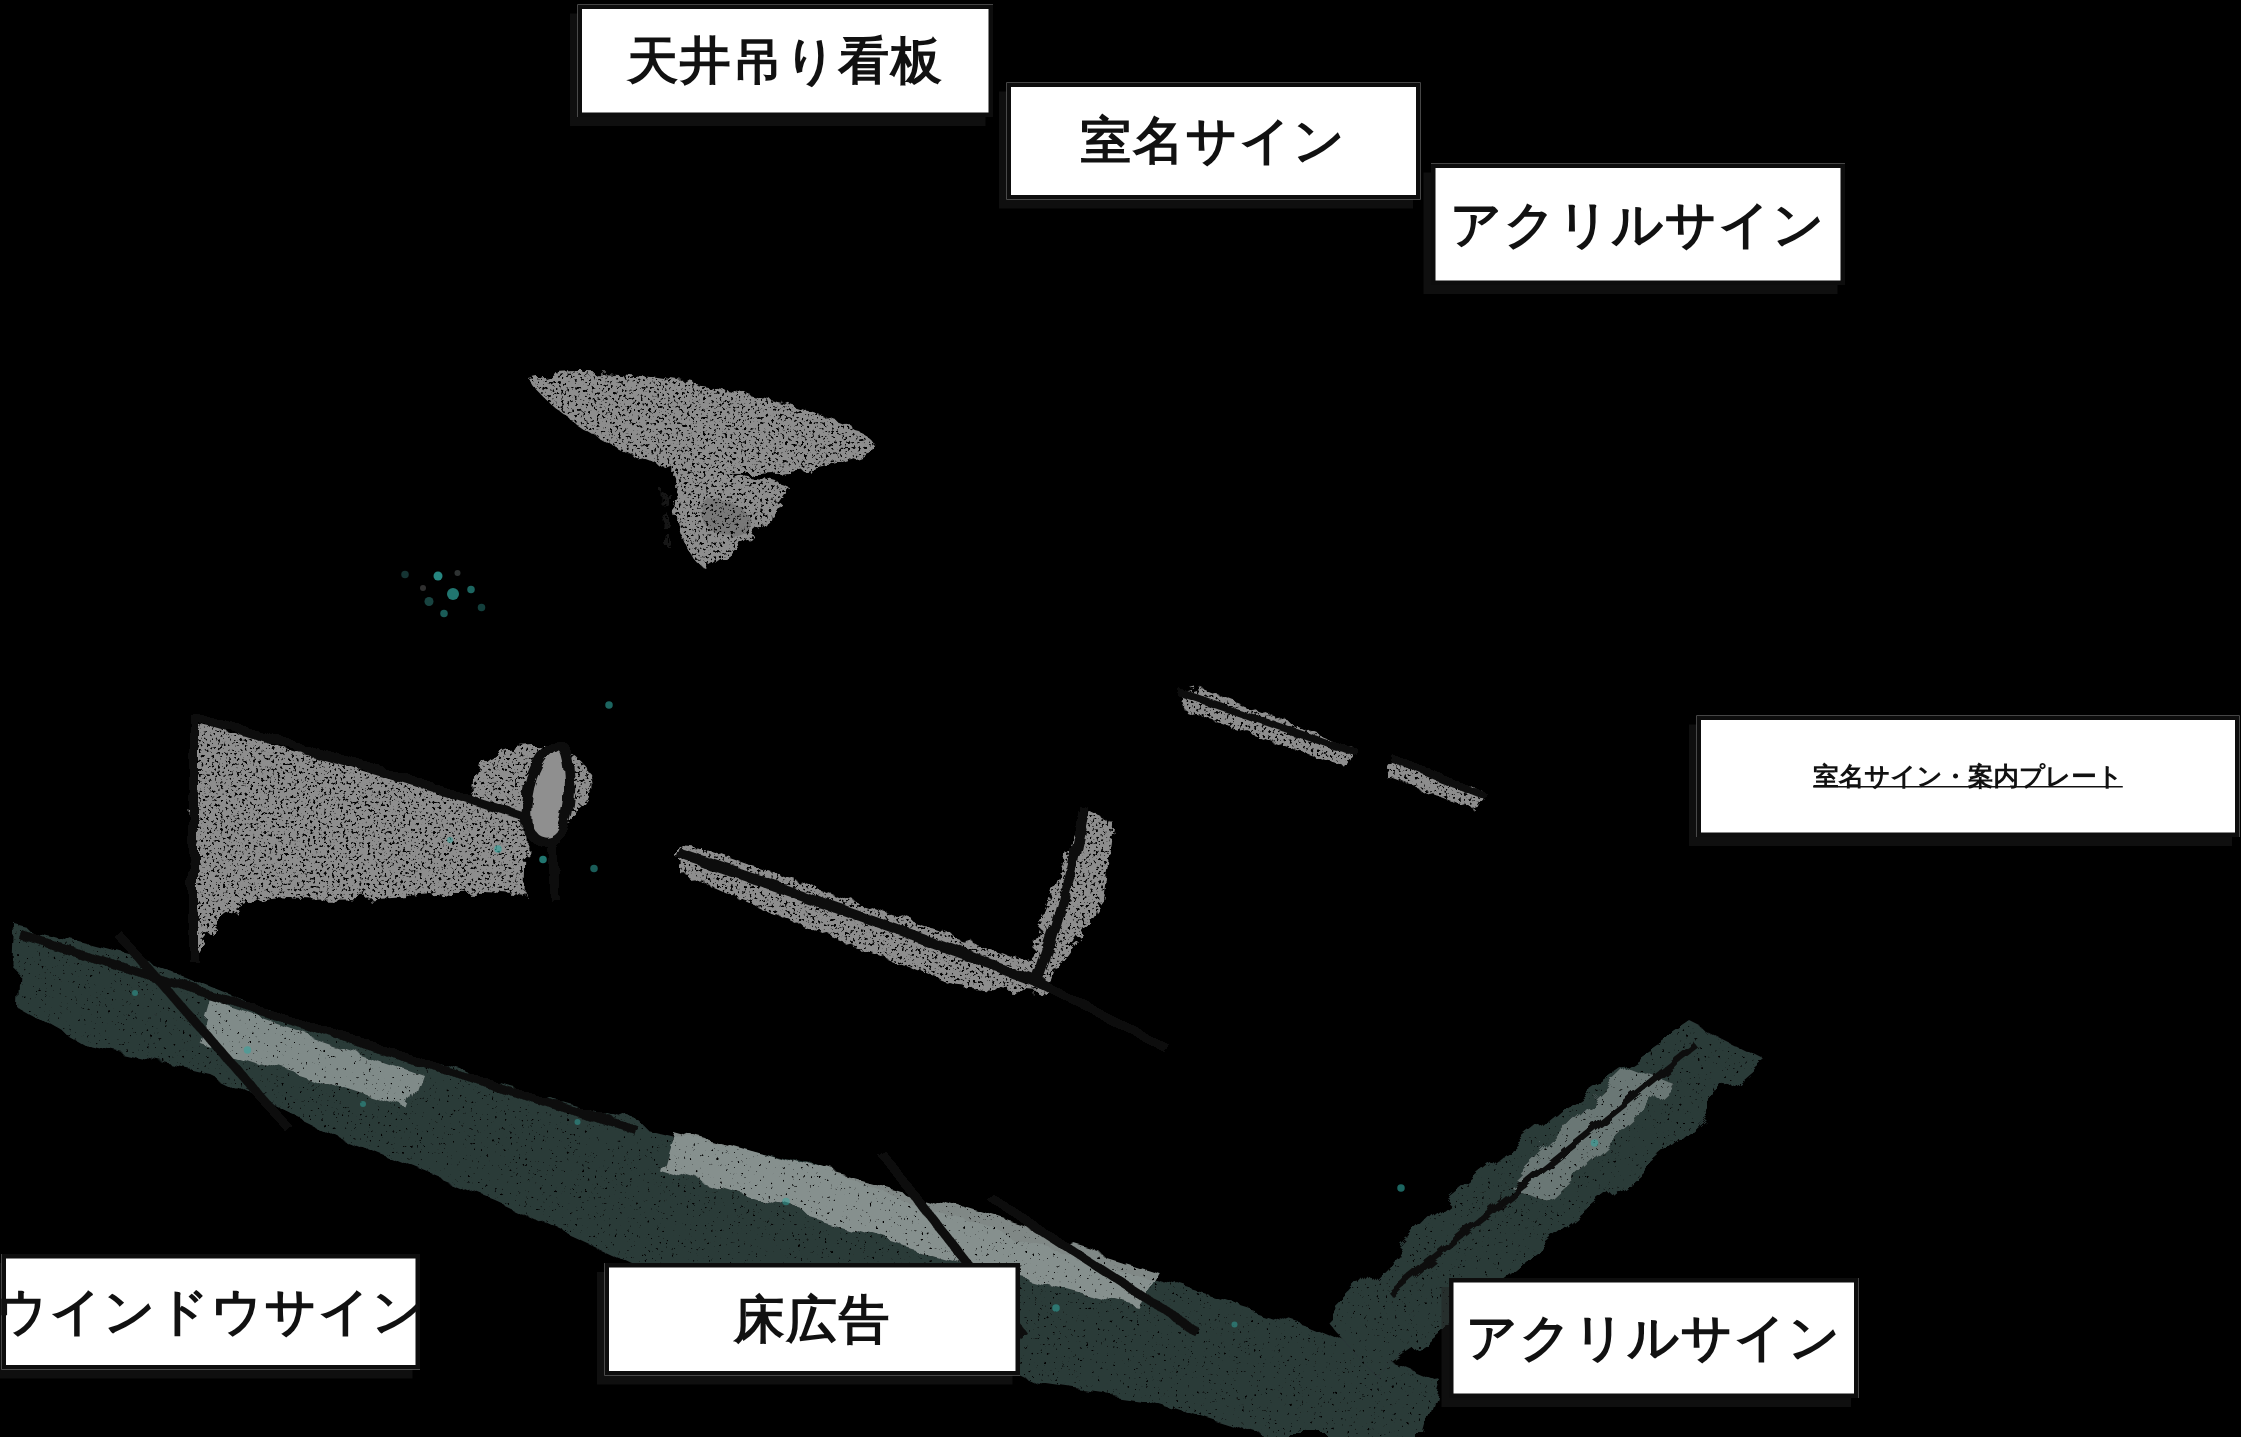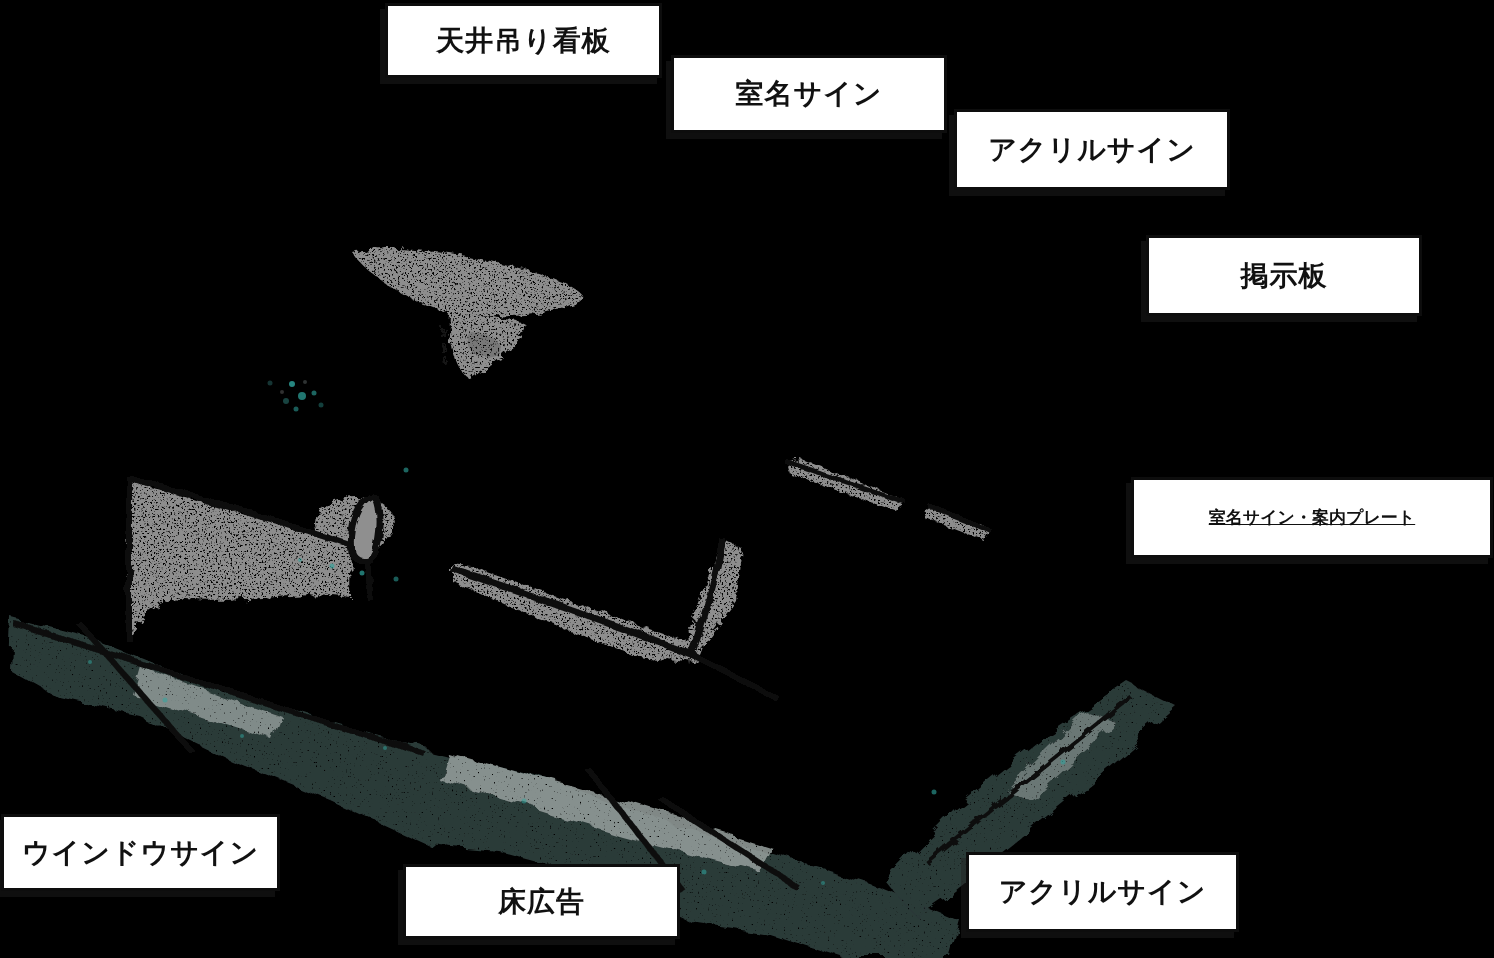--- a/index.html
+++ b/index.html
@@ -15,30 +15,30 @@
   .gray{fill:var(--sketch-gray);}
   .teal{fill:var(--sketch-teal);}
   .lite{fill:var(--sketch-light);}
   .spark{fill:var(--accent-teal);}
   .label{
     position:absolute;box-sizing:border-box;
     background:var(--label-bg);color:var(--label-text);
     border:3px solid var(--label-border);
     box-shadow:-5px 6px 0 rgba(34,34,34,.45);
     display:flex;align-items:center;justify-content:center;
-    font-weight:bold;font-size:28px;letter-spacing:1px;line-height:1;
+    font-weight:bold;font-size:34px;letter-spacing:1px;line-height:1;
     white-space:nowrap;
   }
   .lb-ceiling {left:385px; top:3px;   width:277px; height:75px;}
   .lb-tabletop{left:671px; top:55px;  width:276px; height:78px;}
   .lb-wall    {left:954px; top:109px; width:276px; height:81px;}
   .lb-board   {left:1146px;top:235px; width:276px; height:81px;}
   .lb-room    {left:1131px;top:477px; width:362px; height:81px; font-size:17px; letter-spacing:0;text-decoration:underline;}
-  .lb-window  {left:1px;   top:814px; width:279px; height:77px;}
-  .lb-floor   {left:403px; top:864px; width:277px; height:75px;}
+  .lb-window  {left:1px;   top:836px; width:279px; height:77px;}
+  .lb-floor   {left:403px; top:842px; width:277px; height:75px;}
   .lb-acrylic {left:966px; top:852px; width:273px; height:80px;}
 </style>
 </head>
 <body>
 
 <div class="canvas">
 
   <svg class="illustration" viewBox="0 0 1494 958" xmlns="http://www.w3.org/2000/svg">
     <defs>
       <filter id="rough" x="-15%" y="-15%" width="130%" height="130%">
@@ -149,18 +149,17 @@
       <circle class="spark" cx="934" cy="792" r="2.5" opacity="0.6"></circle>
       <circle class="spark" cx="1063" cy="762" r="2.5" opacity="0.55"></circle>
       <circle class="spark" cx="90" cy="662" r="2" opacity="0.5"></circle>
       <circle class="spark" cx="1135" cy="905" r="2.5" opacity="0.6"></circle>
     </g>
   </svg>
 
   <div class="label lb-ceiling">天井吊り看板</div>
   <div class="label lb-tabletop">室名サイン</div>
   <div class="label lb-wall">アクリルサイン</div>
-  <div class="label lb-board">掲示板</div>
   <div class="label lb-room">室名サイン・案内プレート</div>
   <div class="label lb-window">ウインドウサイン</div>
   <div class="label lb-floor">床広告</div>
   <div class="label lb-acrylic">アクリルサイン</div>
 </div>
 
 </body></html>

